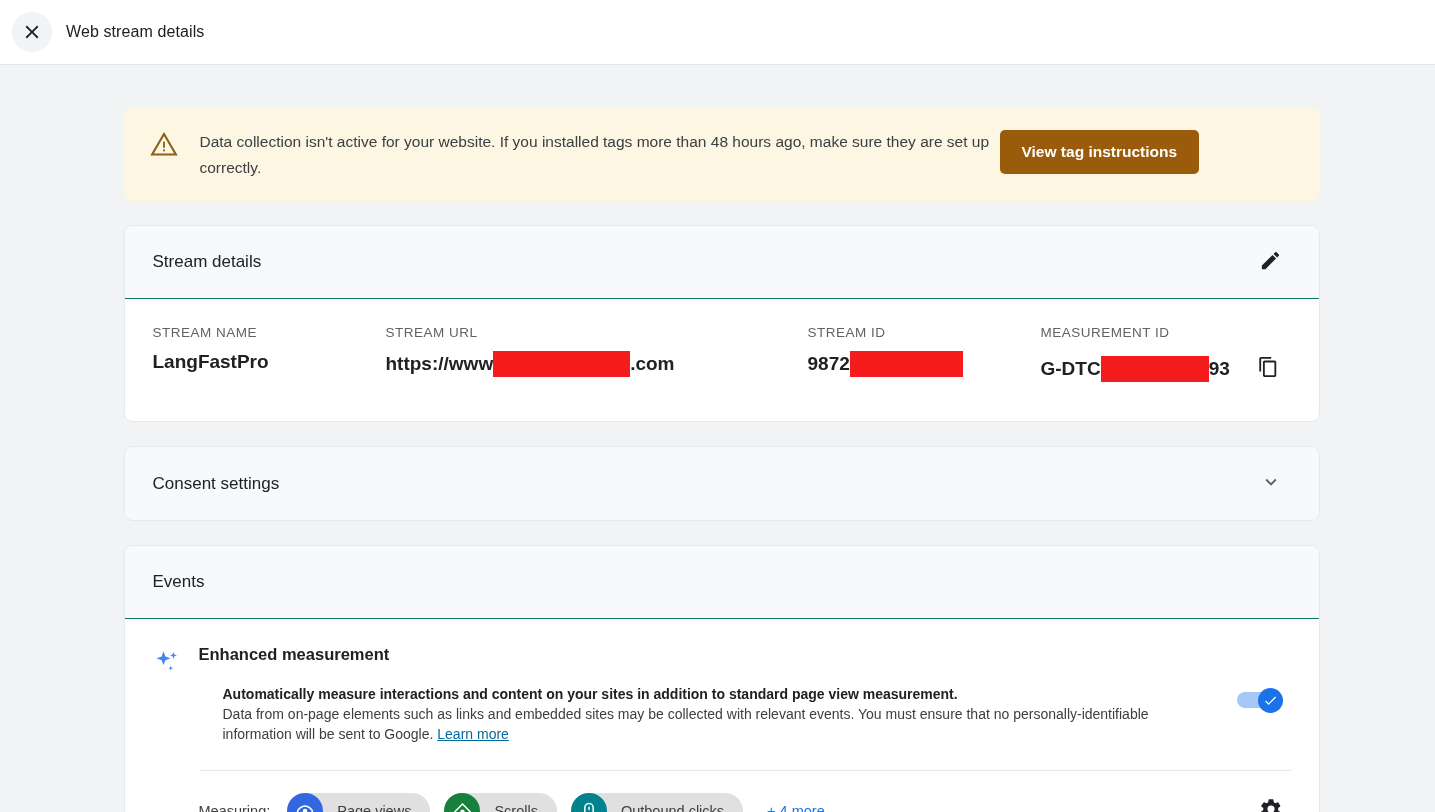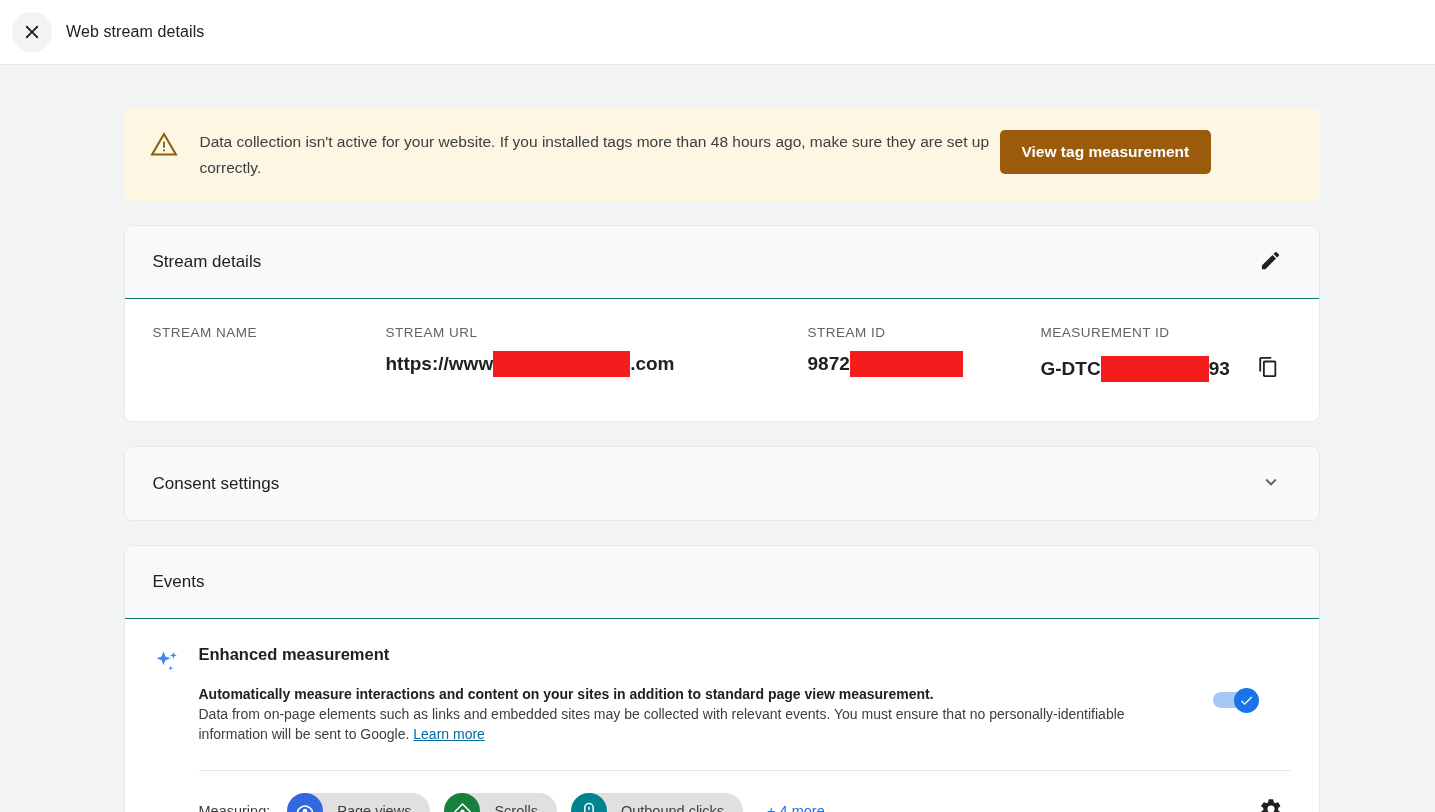--- a/index.html
+++ b/index.html
@@ -167,20 +167,21 @@
   .em-main { flex: 1; }
   .em-title {
     font-size: 16.5px;
     font-weight: bold;
     color: #202124;
     margin: 0 0 20px 0;
   }
   .em-row {
     display: flex;
     align-items: flex-start;
+    margin-left: 24px;
   }
   .em-desc {
     flex: 1;
     font-size: 14px;
     line-height: 20px;
     color: #3c4043;
     max-width: 990px;
   }
   .em-desc .strong { font-weight: bold; color: #202124; }
   .em-link { color: #0369a1; text-decoration: underline; cursor: pointer; }
@@ -279,38 +280,39 @@
 
   <div class="banner">
     <span class="banner-icon">
       <svg width="28" height="28" viewBox="0 0 24 24">
         <path d="M12 3.5L1.8 21h20.4L12 3.5z" fill="none" stroke="#8a6116" stroke-width="1.8"></path>
         <rect x="11.2" y="10" width="1.6" height="5.2" fill="#8a6116"></rect>
         <rect x="11.2" y="16.6" width="1.6" height="1.7" fill="#8a6116"></rect>
       </svg>
     </span>
     <div class="banner-text">Data collection isn't active for your website. If you installed tags more than 48 hours ago, make sure they are set up correctly.</div>
-    <button class="banner-btn">View tag measurement</button>
+    <button class="banner-btn">View tag instructions</button>
   </div>
 
   <div class="card">
     <div class="card-head">
       <div class="card-head-title">Stream details</div>
       <div class="icon-btn">
         <span>
           <svg width="23" height="23" viewBox="0 0 24 24">
                 <path d="M3 17.25V21h3.75L17.81 9.94l-3.75-3.75L3 17.25zM20.71 7.04c.39-.39.39-1.02 0-1.41l-2.34-2.34a.9959.9959 0 00-1.41 0l-1.83 1.83 3.75 3.75 1.83-1.83z" fill="#202124"></path>
               </svg>
         </span>
       </div>
     </div>
     <div class="details-row">
 
       <div class="detail-col c1">
         <div class="detail-label">STREAM NAME</div>
+        <div class="detail-value">LangFastPro</div>
       </div>
 
       <div class="detail-col c2">
         <div class="detail-label">STREAM URL</div>
         <div class="detail-value">
           <span>https://www</span>
           <span class="redact r-url"></span>
           <span>.com</span>
         </div>
       </div>

